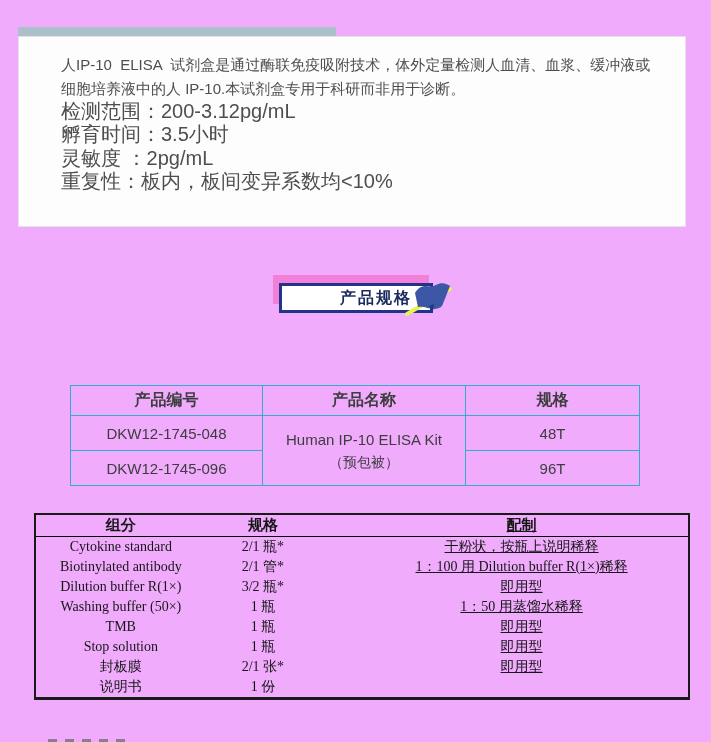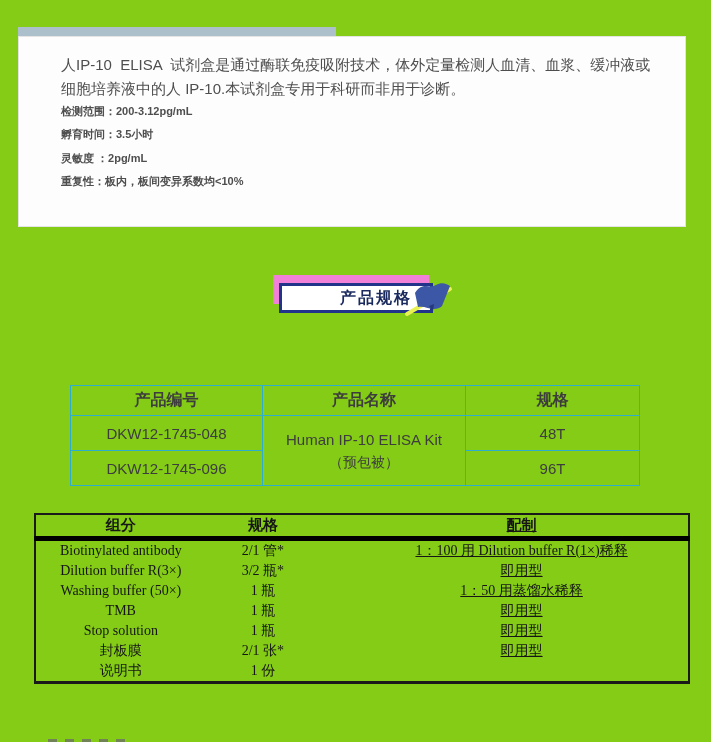--- a/index.html
+++ b/index.html
@@ -1,30 +1,30 @@
 <!DOCTYPE html>
 <html><head>
 <meta charset="utf-8">
 <style>
   html,body{margin:0;padding:0;background:#ffffff;}
   #screen{
-    position:relative;width:711px;height:742px;overflow:hidden;background:#84cc16;
+    position:relative;width:711px;height:742px;overflow:hidden;background:#f0abfc;
     font-family:"Liberation Sans",sans-serif;
   }
   
   .top-bar{position:absolute;left:18px;top:27px;width:318px;height:9px;background:#abc0cb;}
   .info-card{
     position:absolute;left:18px;top:36px;width:668px;height:191px;
     background:#fdfdfe;border:1px solid #e4e4e4;box-sizing:border-box;
     padding:16px 24px 0 42px;
   }
   .info-desc{
     margin:0;font-size:15px;line-height:23.5px;color:#4e4e4e;white-space:pre-wrap;
   }
-  .spec-line{font-size:11px;line-height:23.4px;color:#4e4e4e;font-weight:bold;}
+  .spec-line{font-size:20px;line-height:23.4px;color:#4e4e4e;}
   
   .banner-pink{position:absolute;left:273px;top:275px;width:156px;height:29px;background:#f080d8;}
   .banner-box{
     position:absolute;left:279px;top:283px;width:154px;height:30px;box-sizing:border-box;
     background:#ffffff;border:3px solid #22348a;display:flex;align-items:center;justify-content:flex-end;
   }
   .banner-label{font-size:16px;font-weight:bold;color:#1b2a5e;letter-spacing:2px;}
   .banner-flag{position:absolute;left:403px;top:277px;width:54px;height:42px;}
   
   .product-table{
@@ -39,21 +39,21 @@
   .pt-name-l1{font-size:15px;line-height:22px;}
   .pt-name-l2{font-size:14px;line-height:22px;}
   
   .comp-table{
     position:absolute;left:34px;top:513px;width:656px;border-collapse:collapse;
     font-family:"Liberation Serif",serif;color:#161616;
     border:2px solid #1a1a1a;border-bottom-width:3px;
   }
   .comp-table th{
     height:21px;font-size:15px;font-weight:bold;text-align:center;padding:0;
-    border-bottom:5px solid #000000;
+    border-bottom:1px solid #000000;
   }
   .comp-table td{height:20px;font-size:14px;text-align:center;padding:0;line-height:20px;}
   .comp-table .c3{padding-left:35px;text-decoration:underline;}
   
   .cutoff{
     position:absolute;left:48px;top:739px;width:84px;height:3px;opacity:.75;
     background:repeating-linear-gradient(90deg,#6b6b6b 0 9px,transparent 9px 17px);
   }
 </style>
 </head>
@@ -113,26 +113,31 @@
         <col style="width:115px">
         <col style="width:370px">
       </colgroup>
     <tbody>
         <tr>
       <th>组分</th>
       <th>规格</th>
       <th class="c3">配制</th>
     </tr>
     <tr>
+      <td>Cytokine standard</td>
+      <td>2/1 瓶*</td>
+      <td class="c3">干粉状，按瓶上说明稀释</td>
+    </tr>
+    <tr>
       <td>Biotinylated antibody</td>
       <td>2/1 管*</td>
       <td class="c3">1：100 用 Dilution buffer R(1×)稀释</td>
     </tr>
     <tr>
-      <td>Dilution buffer R(3×)</td>
+      <td>Dilution buffer R(1×)</td>
       <td>3/2 瓶*</td>
       <td class="c3">即用型</td>
     </tr>
     <tr>
       <td>Washing buffer (50×)</td>
       <td>1 瓶</td>
       <td class="c3">1：50 用蒸馏水稀释</td>
     </tr>
     <tr>
       <td>TMB</td>

